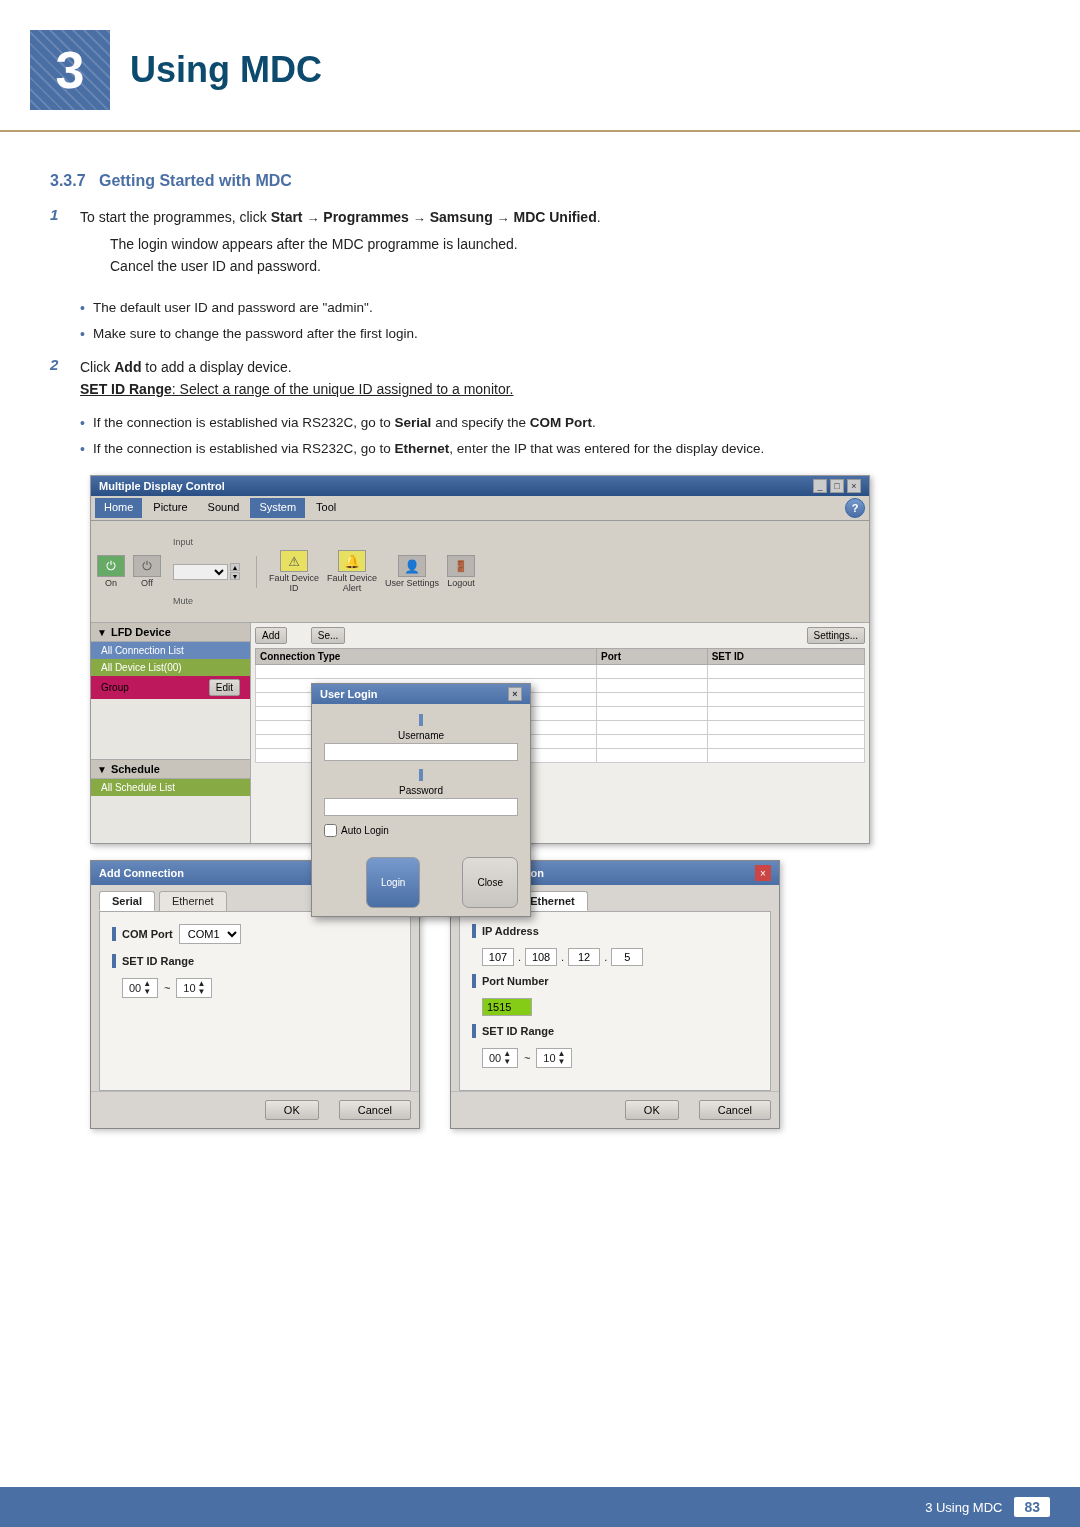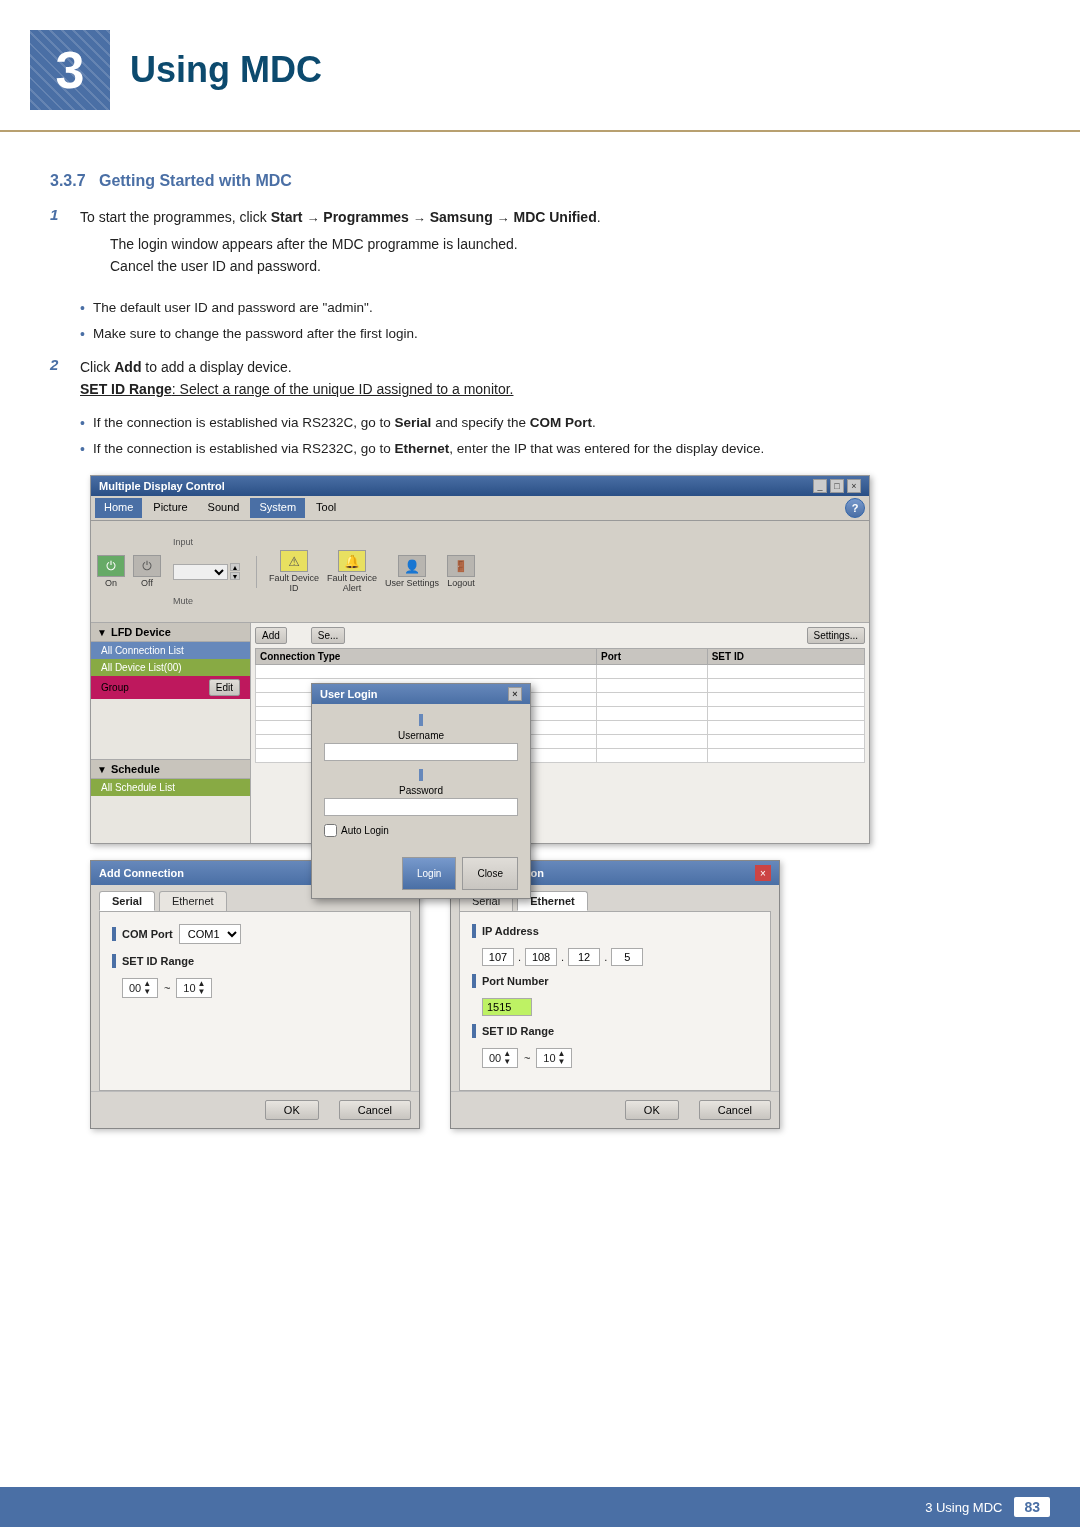--- a/index.html
+++ b/index.html
@@ -315,24 +315,25 @@
     }
     .mdc-dialog-footer {
       display: flex;
       justify-content: flex-end;
       gap: 6px;
       padding: 0 12px 8px 12px;
     }
     .mdc-dialog-btn {
       background: linear-gradient(to bottom, #e0ddd8, #c8c5c0);
       border: 1px solid #999;
-      padding: 10px 14px;
+      padding: 19px 14px;
       font-size: 10px;
       cursor: pointer;
-      border-radius: 0;
+      border-radius: 7px;
+      margin-left: 36px;
     }
     .mdc-dialog-btn.blue {
       background: linear-gradient(to bottom, #7799cc, #4a6fa5);
       color: #fff;
     }
 
     
     .add-conn-row {
       display: flex;
       gap: 30px;
@@ -461,21 +462,21 @@
     .add-conn-ip-box {
       border: 1px solid #aaa;
       background: #fff;
       padding: 2px 4px;
       font-size: 11px;
       width: 32px;
       text-align: center;
     }
     .add-conn-port-box {
       border: 1px solid #aaa;
-      background: #bef264;
+      background: #84cc16;
       padding: 2px 4px;
       font-size: 11px;
       width: 50px;
     }
 
     
     .page-footer {
       position: absolute;
       bottom: 0;
       left: 0;

